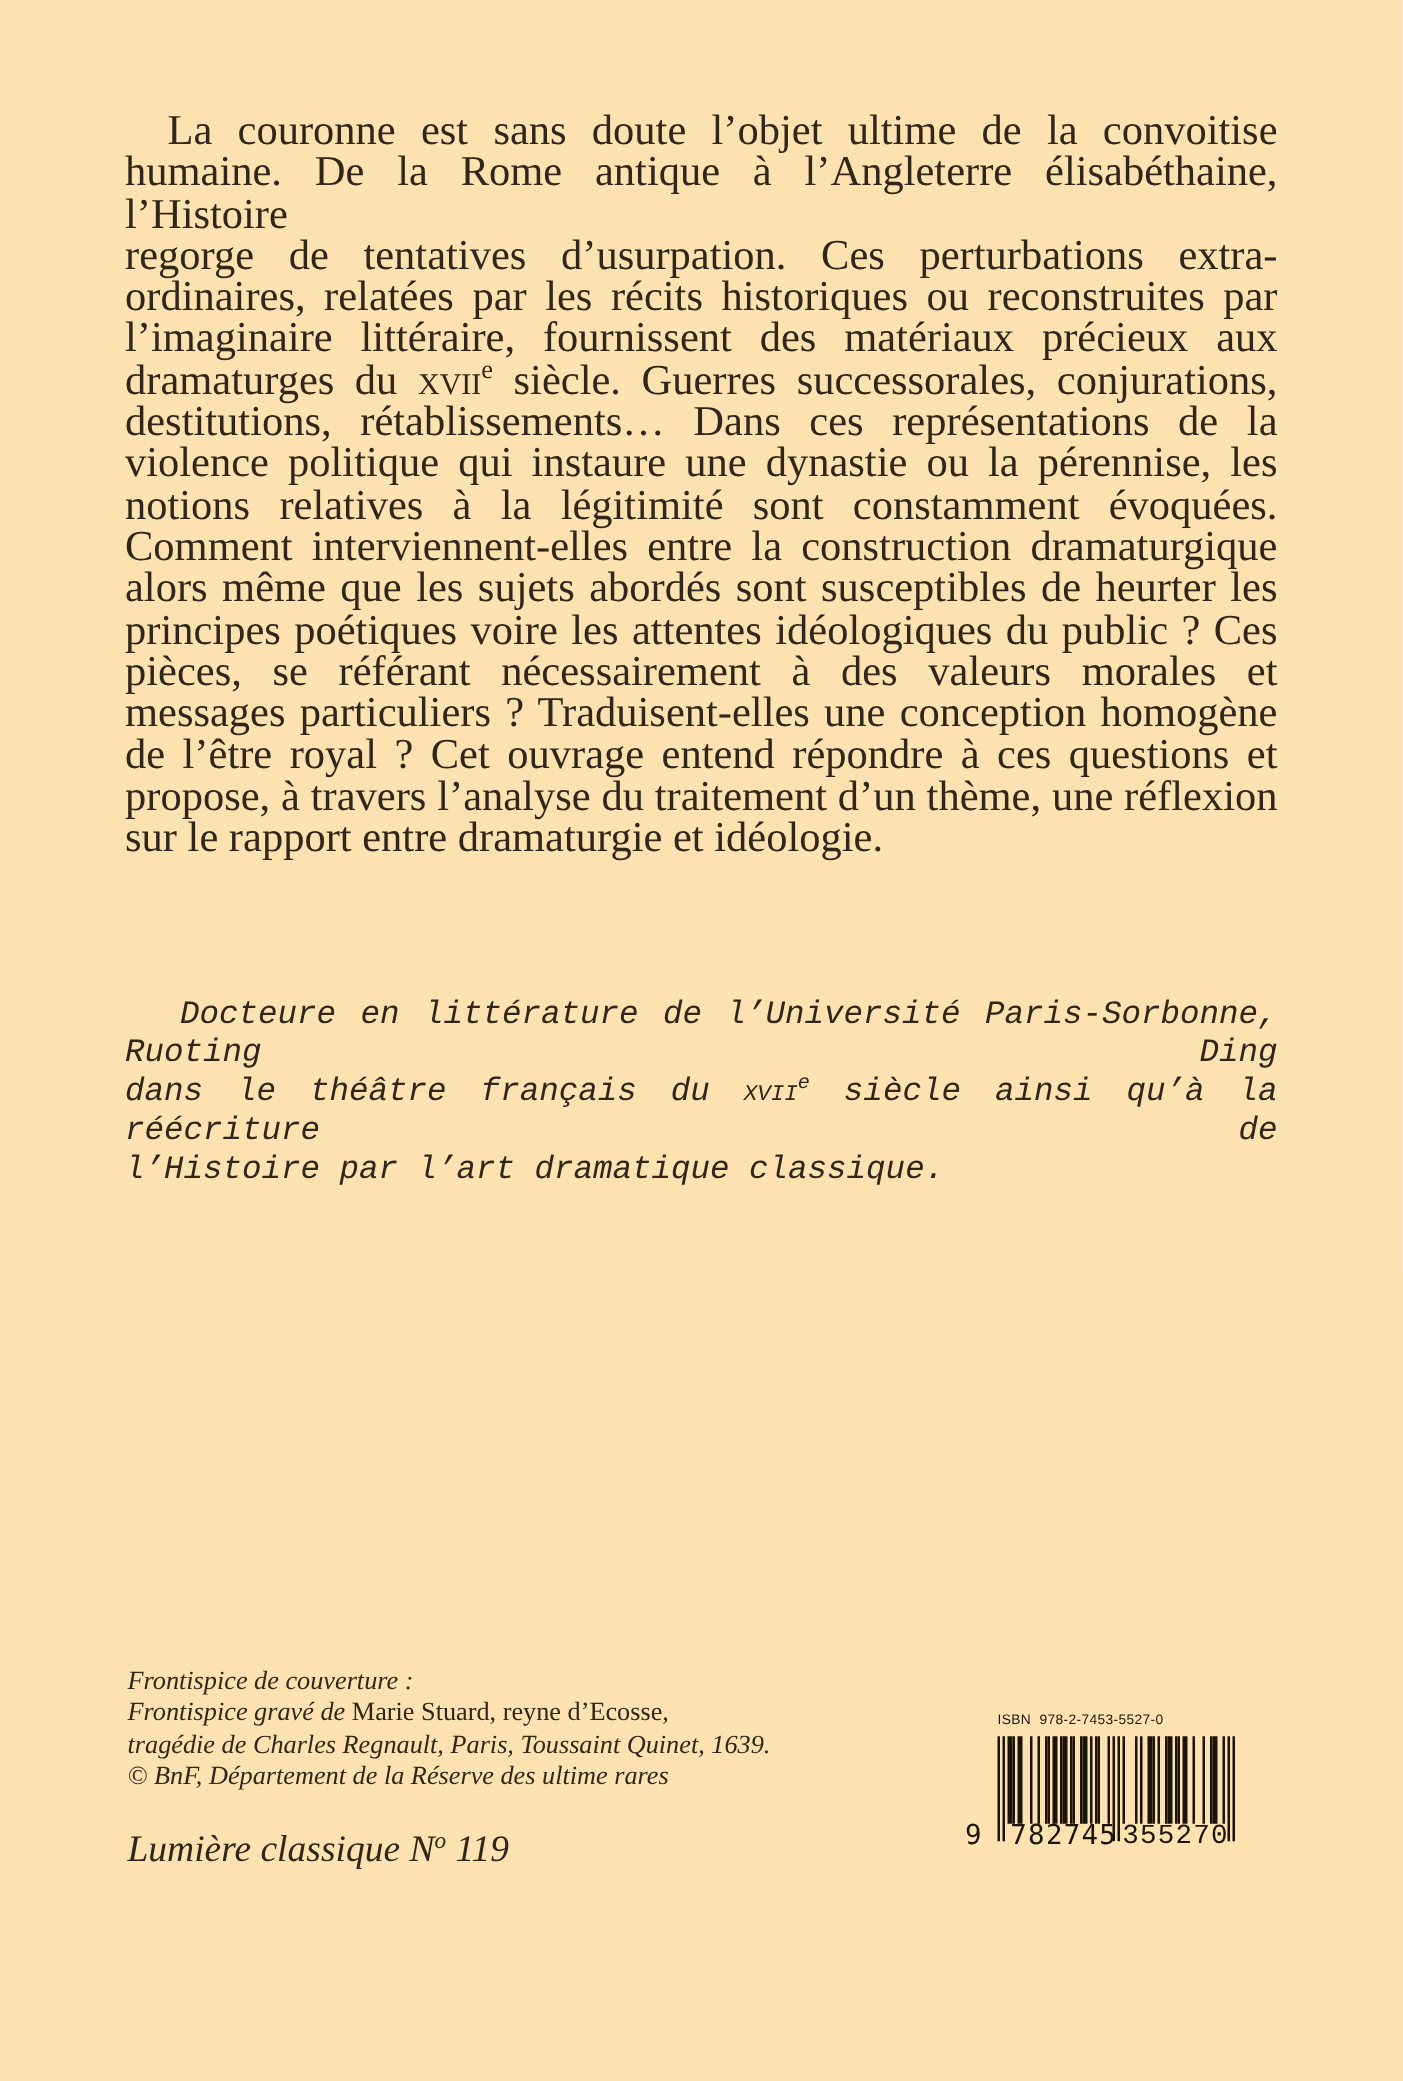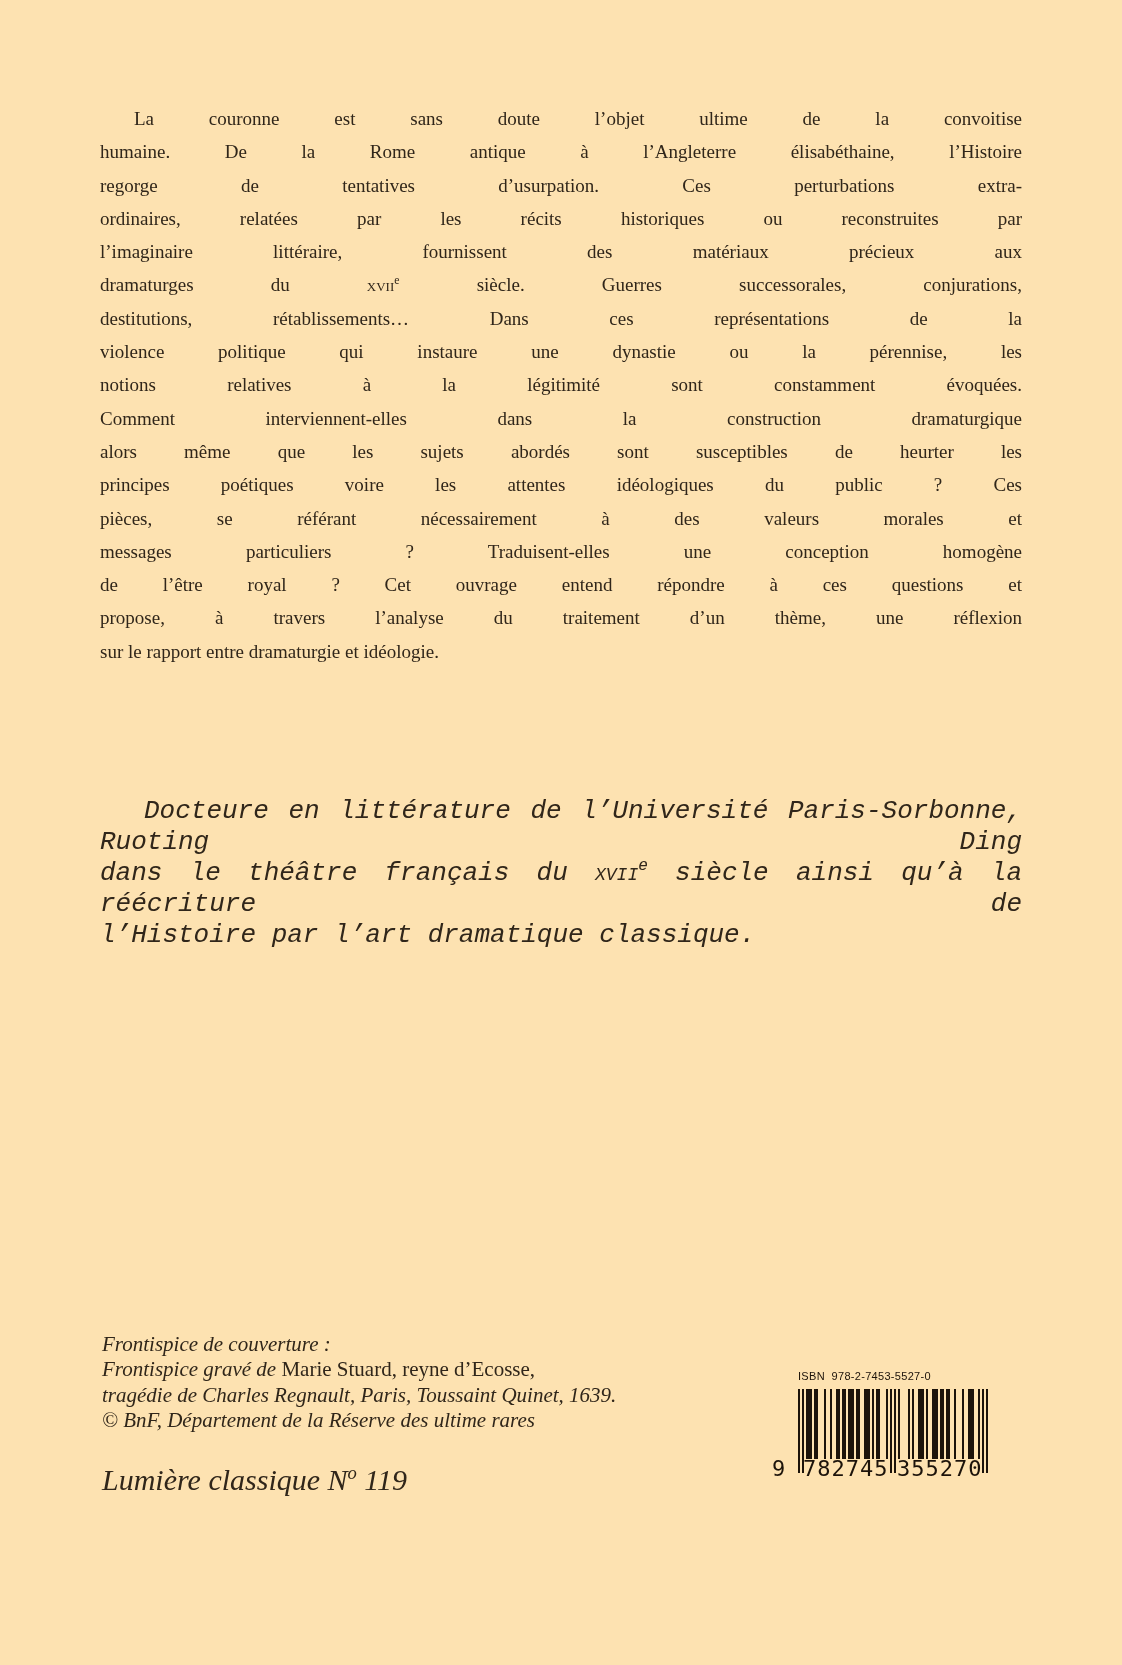--- a/index.html
+++ b/index.html
@@ -11,22 +11,22 @@
     color: var(--ink, #30261a);
     font-family: "Liberation Serif", "DejaVu Serif", serif;
     overflow: hidden;
   }
 
   
   .jline { text-align: justify; text-align-last: justify; }
   .jline.last { text-align-last: left; }
 
   .synopsis {
-    position: absolute; left: 100px; top: 102px; width: 922px;
-    font-size: 19px; line-height: 33.3px;
+    position: absolute; left: 100px; top: 88px; width: 922px;
+    font-size: 34px; line-height: 33.3px;
   }
   .synopsis .jline:first-child { text-indent: 34px; }
 
   .bio {
     position: absolute; left: 100px; top: 796px; width: 922px;
     font-size: 26px; line-height: 30.9px; font-style: italic; font-family: Liberation Mono, monospace;
   }
   .bio .jline:first-child { text-indent: 44px; }
 
   .sc { font-variant: small-caps; }
@@ -54,39 +54,39 @@
   .barcode { display: flex; height: 84px; align-items: flex-start; }
   .module { width: 2px; height: 70px; }
   .module.bar { background: var(--bc, #1c130a); }
   .module.bar.guard { height: 84px; }
   .bc-digit {
     position: absolute; top: 70px;
     font-family: "DejaVu Sans Mono", monospace;
     font-size: 22px; line-height: 20px; color: var(--bc, #1c130a);
   }
   .bc-digit.d9 { left: -26px; }
-  .bc-digit.g1 { left: 5px;  width: 96px; text-align: left; letter-spacing: 1px; }
-  .bc-digit.g2 { left: 99px; width: 86px; text-align: left; letter-spacing: 1px; }
+  .bc-digit.g1 { left: 5px;  width: 96px; text-align: center; letter-spacing: 1px; }
+  .bc-digit.g2 { left: 99px; width: 86px; text-align: right; letter-spacing: 1px; font-family: Liberation Mono, monospace; }
 </style>
 </head>
 <body>
 
 <div class="page">
 
   <div class="synopsis">
       <div class="jline">La couronne est sans doute l’objet ultime de la convoitise</div>
       <div class="jline">humaine. De la Rome antique à l’Angleterre élisabéthaine, l’Histoire</div>
       <div class="jline">regorge de tentatives d’usurpation. Ces perturbations extra-</div>
       <div class="jline">ordinaires, relatées par les récits historiques ou reconstruites par</div>
       <div class="jline">l’imaginaire littéraire, fournissent des matériaux précieux aux</div>
       <div class="jline">dramaturges du <span class="sc">xvii</span><sup>e</sup> siècle. Guerres successorales, conjurations,</div>
       <div class="jline">destitutions, rétablissements… Dans ces représentations de la</div>
       <div class="jline">violence politique qui instaure une dynastie ou la pérennise, les</div>
       <div class="jline">notions relatives à la légitimité sont constamment évoquées.</div>
-      <div class="jline">Comment interviennent-elles dans la construction dramaturgique</div>
+      <div class="jline">Comment interviennent-elles entre la construction dramaturgique</div>
       <div class="jline">alors même que les sujets abordés sont susceptibles de heurter les</div>
       <div class="jline">principes poétiques voire les attentes idéologiques du public ? Ces</div>
       <div class="jline">pièces, se référant nécessairement à des valeurs morales et</div>
       <div class="jline">messages particuliers ? Traduisent-elles une conception homogène</div>
       <div class="jline">de l’être royal ? Cet ouvrage entend répondre à ces questions et</div>
       <div class="jline">propose, à travers l’analyse du traitement d’un thème, une réflexion</div>
       <div class="jline last">sur le rapport entre dramaturgie et idéologie.</div>
     </div>
 
   <div class="bio">

